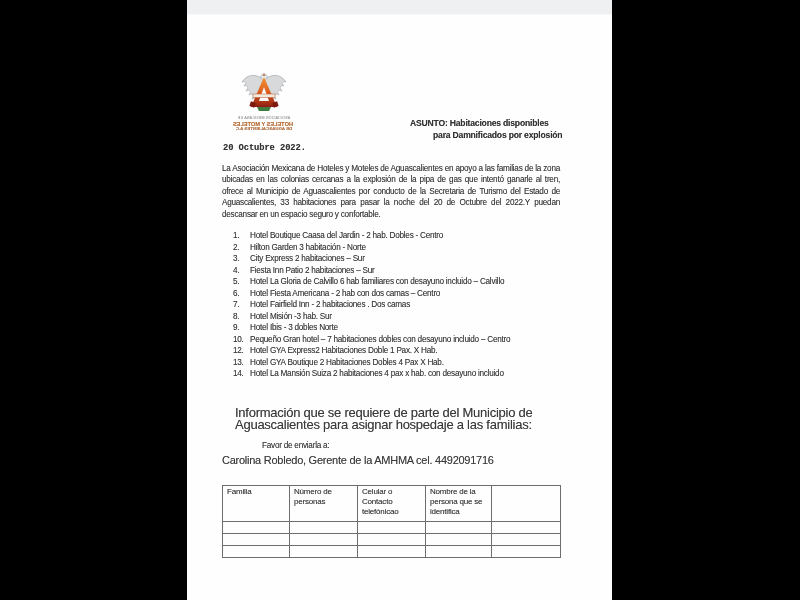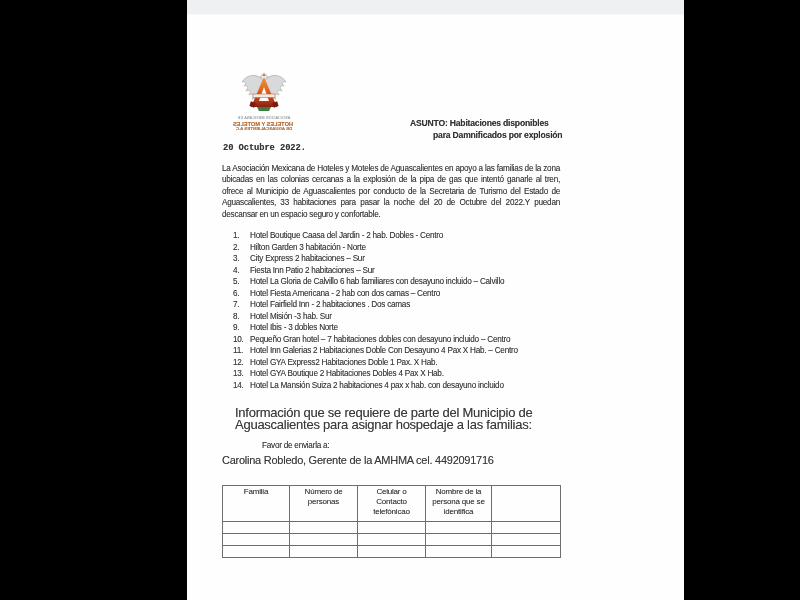--- a/index.html
+++ b/index.html
@@ -2,21 +2,21 @@
 <html><head>
 <meta charset="utf-8">
 <style>
   * { margin: 0; padding: 0; box-sizing: border-box; }
   html, body { width: 800px; height: 600px; overflow: hidden; }
   body { background: #000; position: relative; font-family: "Liberation Sans", sans-serif; }
 
   .stage { position: absolute; left: 0; top: 0; width: 800px; height: 600px; background: #000; }
 
   .page {
-    position: absolute; left: 187px; top: 0; width: 497px; height: 600px;
+    position: absolute; left: 187px; top: 0; width: 425px; height: 600px;
     background: #fefefe; color: #3a3a3a;
     text-shadow: 0 0 0.5px rgba(80,80,80,0.55);
   }
   .top-strip {
     position: absolute; left: 0; top: 0; width: 100%; height: 15px;
     background: #eef0f2; border-bottom: 1px solid #f7f8f9;
   }
 
   
   .logo-block { position: absolute; left: 48px; top: 70px; width: 58px; text-align: center; }
@@ -39,21 +39,21 @@
   .hotel-list { position: absolute; left: 46px; top: 230px; list-style: none; }
   .hotel-list li { display: flex; font-size: 8.2px; line-height: 11.5px; letter-spacing: -0.25px; white-space: nowrap; }
   .hotel-list .num { width: 17px; flex: 0 0 17px; }
 
   .info-request { position: absolute; left: 48px; top: 407px; width: 332px; font-size: 13px; line-height: 11.6px; letter-spacing: -0.25px; }
   .send-to { position: absolute; left: 35px; top: 441px; font-size: 8.2px; letter-spacing: -0.25px; padding-left: 40px; }
   .contact-line { position: absolute; left: 35px; top: 454px; font-size: 11px; letter-spacing: -0.25px; }
 
   
   .roster { position: absolute; left: 35px; top: 485px; border-collapse: collapse; table-layout: fixed; }
-  .roster th, .roster td { border: 1px solid #6e6e6e; vertical-align: top; text-align: center; font-weight: normal; padding: 1px 4px; }
+  .roster th, .roster td { border: 1px solid #6e6e6e; vertical-align: top; text-align: left; font-weight: normal; padding: 1px 4px; }
   .roster th { font-size: 8px; line-height: 10px; letter-spacing: -0.2px; height: 36px; }
   .roster td { height: 12px; padding: 0; }
 </style>
 </head>
 <body>
 
 <div class="stage">
   <div class="page">
     <div class="top-strip"></div>
 
@@ -132,24 +132,20 @@
           <span class="num">8.</span>
           <span>Hotel Misión -3 hab. Sur</span>
         </li>
         <li>
           <span class="num">9.</span>
           <span>Hotel Ibis - 3 dobles Norte</span>
         </li>
         <li>
           <span class="num">10.</span>
           <span>Pequeño Gran hotel – 7 habitaciones dobles con desayuno incluido – Centro</span>
-        </li>
-        <li>
-          <span class="num">11.</span>
-          <span>Hotel Inn Galerias 2 Habitaciones Doble  Con Desayuno  4 Pax X Hab. – Centro</span>
         </li>
         <li>
           <span class="num">12.</span>
           <span>Hotel GYA Express2 Habitaciones Doble 1 Pax. X Hab.</span>
         </li>
         <li>
           <span class="num">13.</span>
           <span>Hotel GYA Boutique 2 Habitaciones Dobles 4 Pax  X Hab.</span>
         </li>
         <li>

